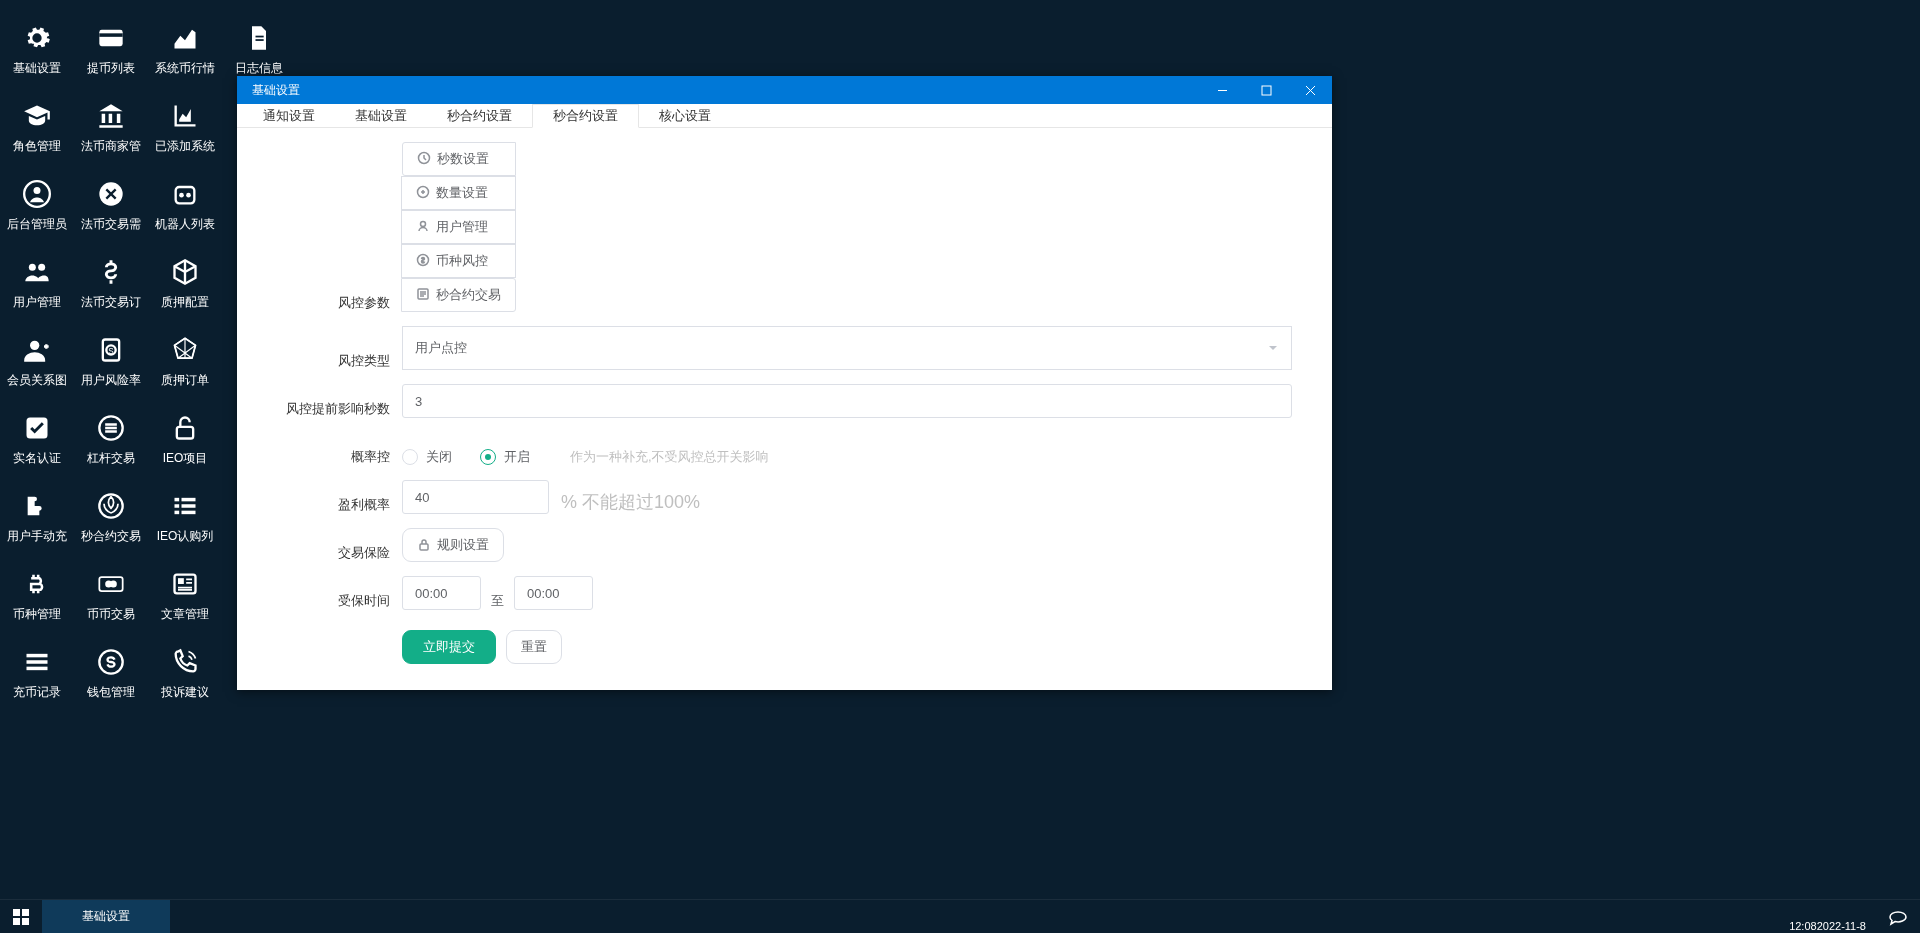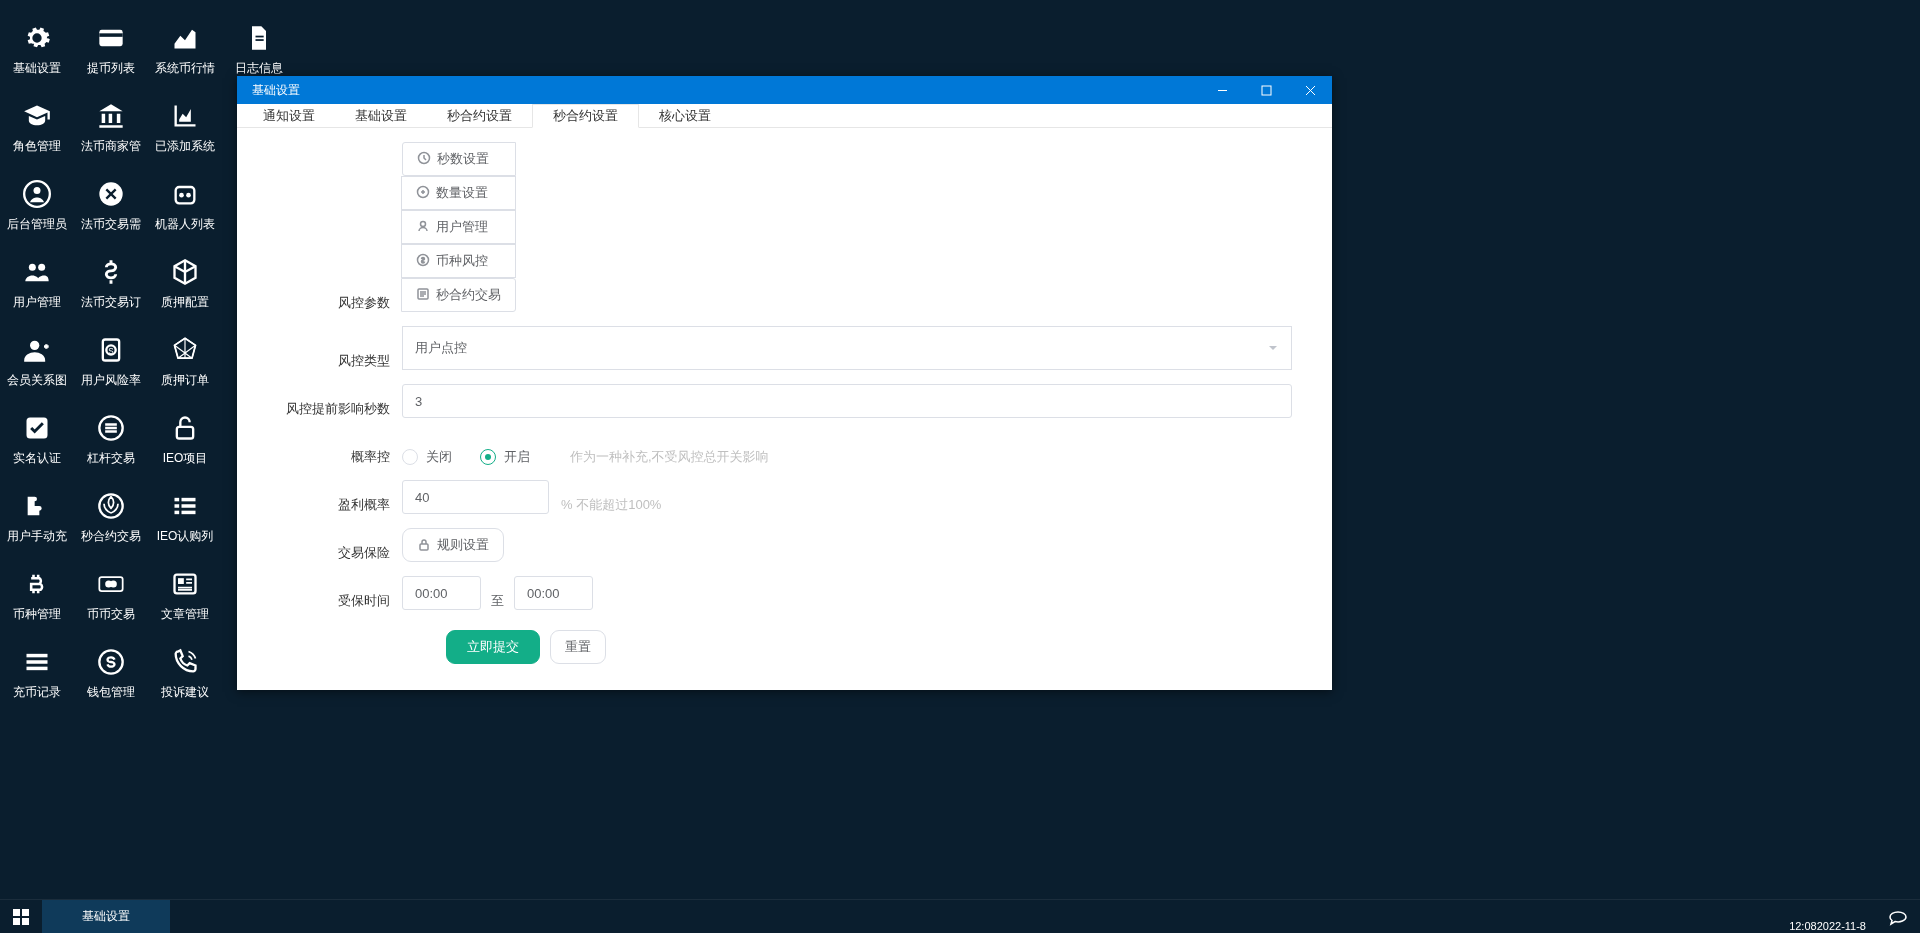--- a/index.html
+++ b/index.html
@@ -172,38 +172,38 @@
 .radio-group { display: flex; align-items: center; gap: 28px; }
 .radio-item { display: flex; align-items: center; gap: 8px; font-size: 13px; color: #606266; cursor: pointer; }
 .radio-circle {
   width: 16px; height: 16px; border-radius: 50%;
   border: 1px solid #dcdfe6;
   display: flex; align-items: center; justify-content: center;
 }
 .radio-item.checked .radio-circle { border-color: #13ae88; }
 .radio-item.checked .radio-dot { width: 6px; height: 6px; border-radius: 50%; background: #13ae88; }
 .hint { font-size: 13px; color: #bfbfbf; margin-left: 40px; }
-.hint2 { font-size: 13px; color: #bfbfbf; margin-left: 12px; }
+.hint2 { font-size: 18px; color: #bfbfbf; margin-left: 12px; }
 
 
 .btn {
   height: 34px;
   padding: 0 14px;
   border: 1px solid #dcdfe6;
   border-radius: 9px;
   background: #fff;
   font-size: 13px;
   color: #606266;
   display: inline-flex;
   align-items: center;
   gap: 6px;
   cursor: pointer;
 }
 .btn svg { width: 14px; height: 14px; fill: none; stroke: #909399; stroke-width: 1.5; }
-.btn.primary { background: #13ae88; border-color: #13ae88; color: #fff; padding: 0 20px; margin-left: 44px; }
+.btn.primary { background: #13ae88; border-color: #13ae88; color: #fff; padding: 0 20px; }
 .sep { margin: 0 10px; font-size: 13px; color: #606266; }
 
 
 .taskbar {
   position: absolute;
   left: 0;
   bottom: 0;
   width: 100%;
   height: 34px;
   background: #0a1e2e;

